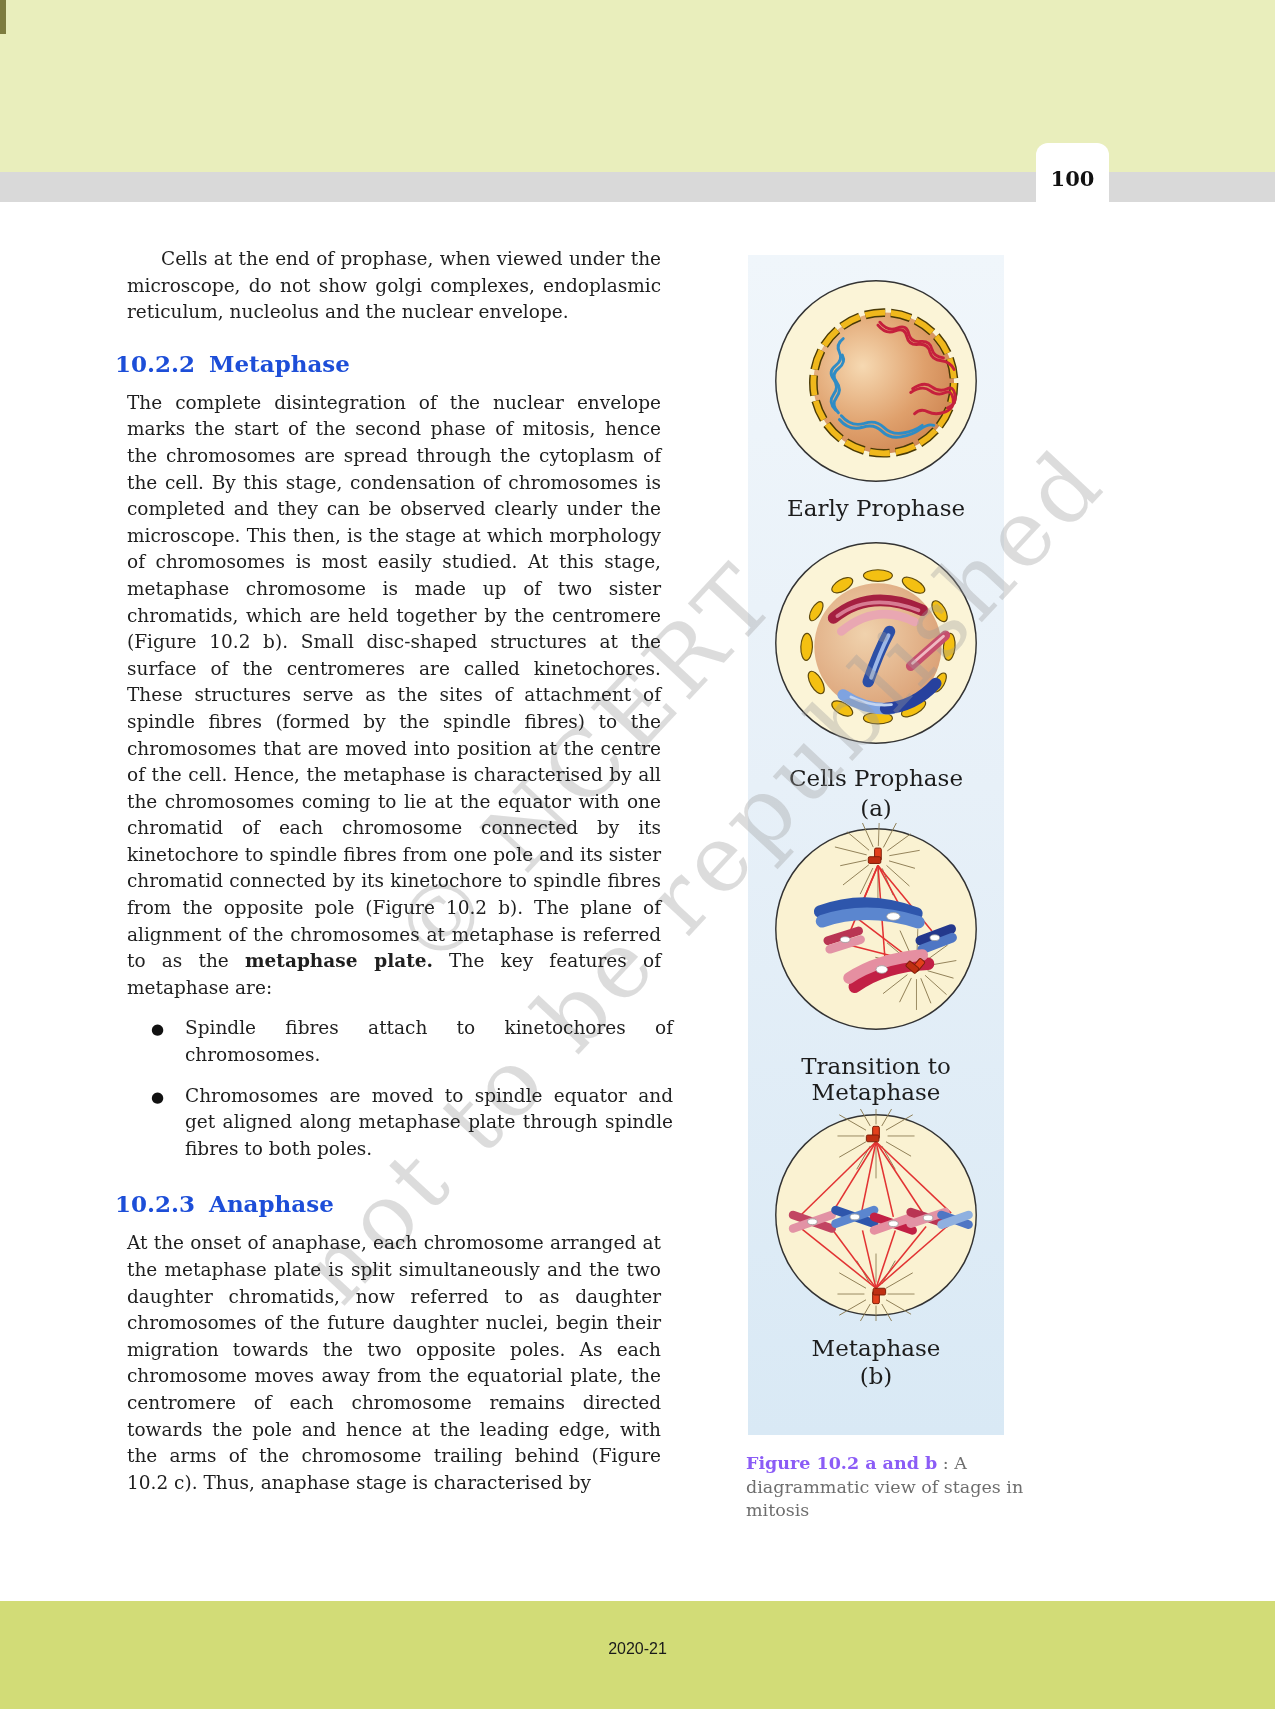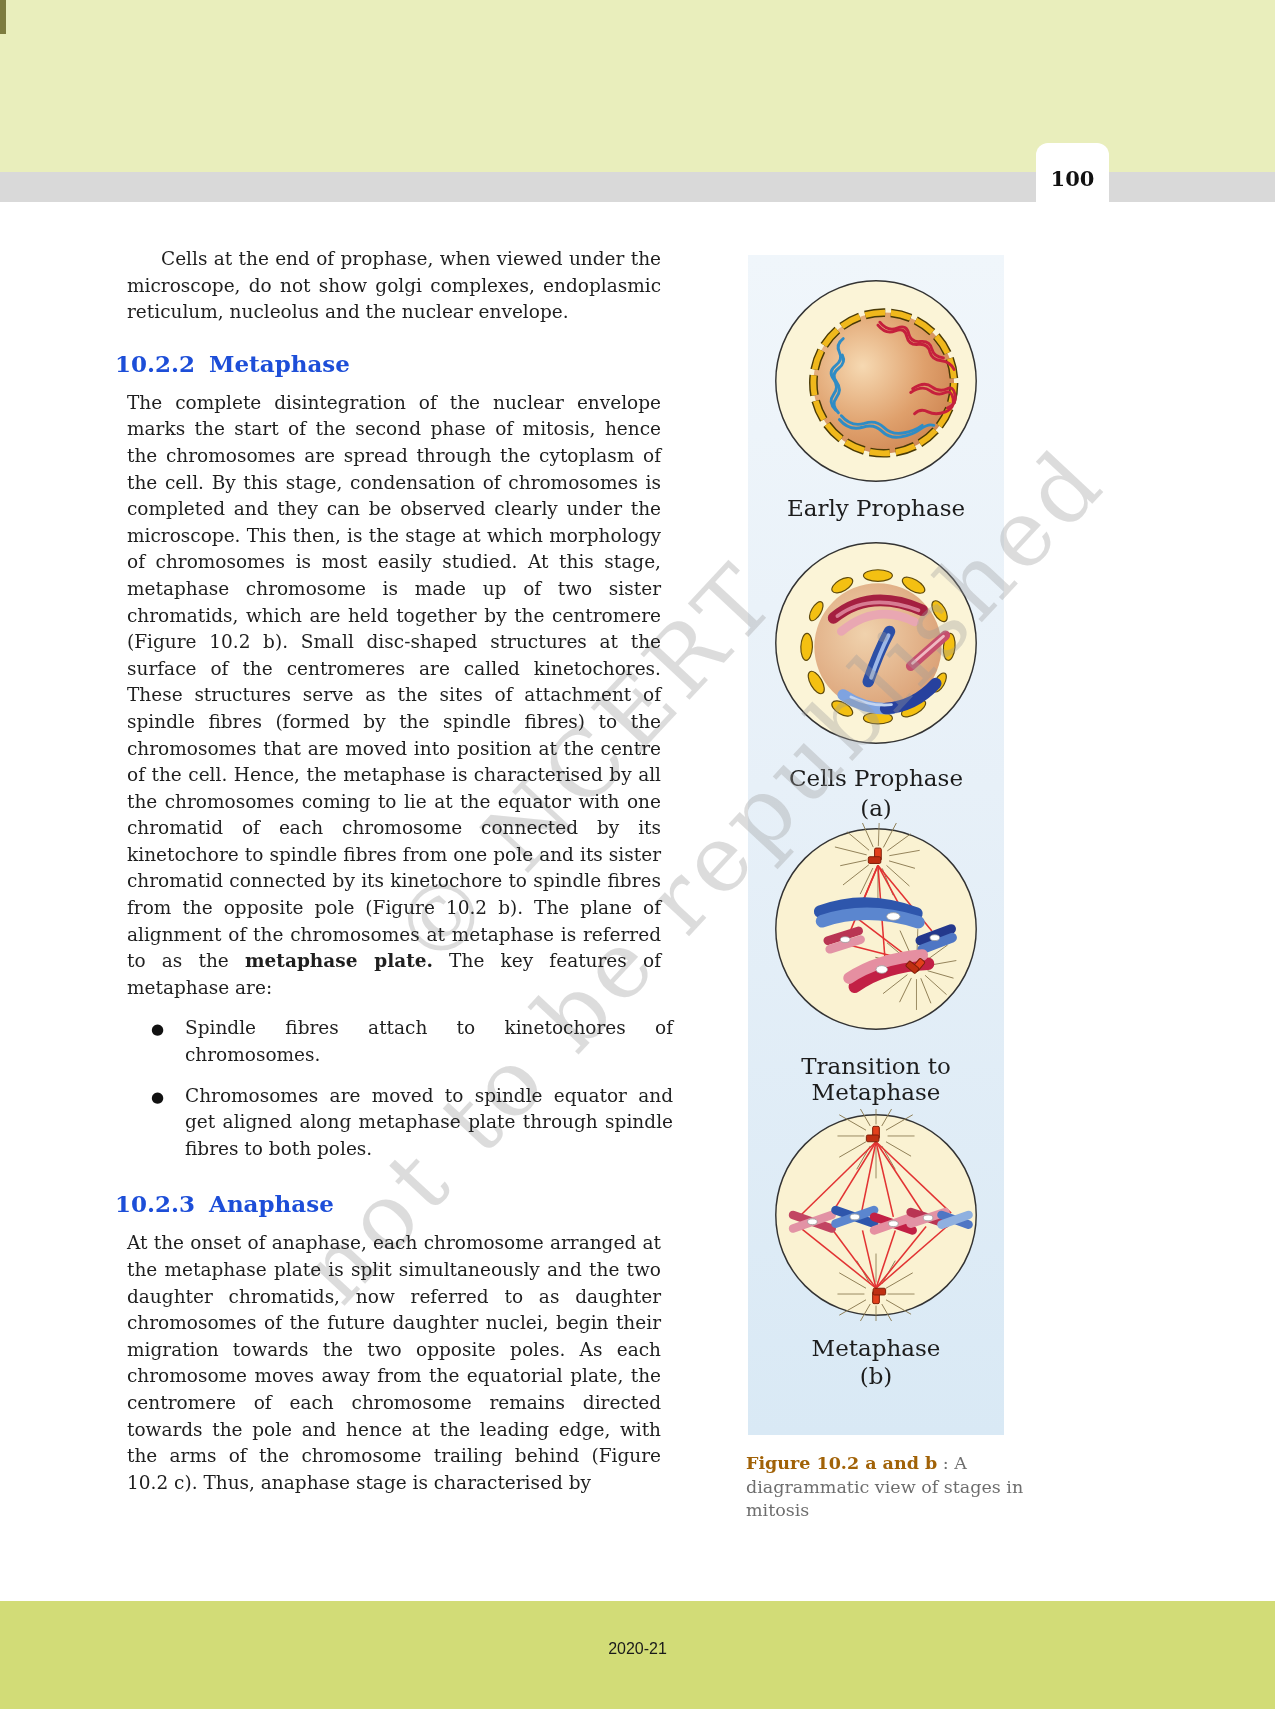--- a/index.html
+++ b/index.html
@@ -34,21 +34,21 @@
   .bullet-dot{position:absolute;left:36px;top:1px;font-size:15px;color:#111;}
 
   
   .figure-panel{position:absolute;left:748px;top:255px;width:256px;height:1180px;z-index:1;
        background:linear-gradient(180deg,#f0f6fb 0%,#e7f0f8 45%,#d9e9f5 100%);
        display:flex;flex-direction:column;align-items:center;}
   .fig-label{font-size:23px;color:#1c1c1c;text-align:center;width:210px;line-height:26px;}
   .cell-svg{display:block;}
   .figure-caption{position:absolute;left:746px;top:1452px;width:310px;z-index:3;
        font-size:17.5px;line-height:1.35;color:#6e6e6e;text-align:left;}
-  .caption-bold{font-weight:bold;color:#a16207;}
+  .caption-bold{font-weight:bold;color:#8b5cf6;}
 
   
   .footer-band{position:absolute;left:0;top:1601px;width:1275px;height:108px;background:#d2dc77;}
   .footer-year{position:absolute;left:0;top:1640px;width:1275px;text-align:center;
        font-family:"Liberation Sans", sans-serif;font-size:16px;color:#1a1a1a;}
 </style>
 </head>
 <body>
 
 <div class="page">

